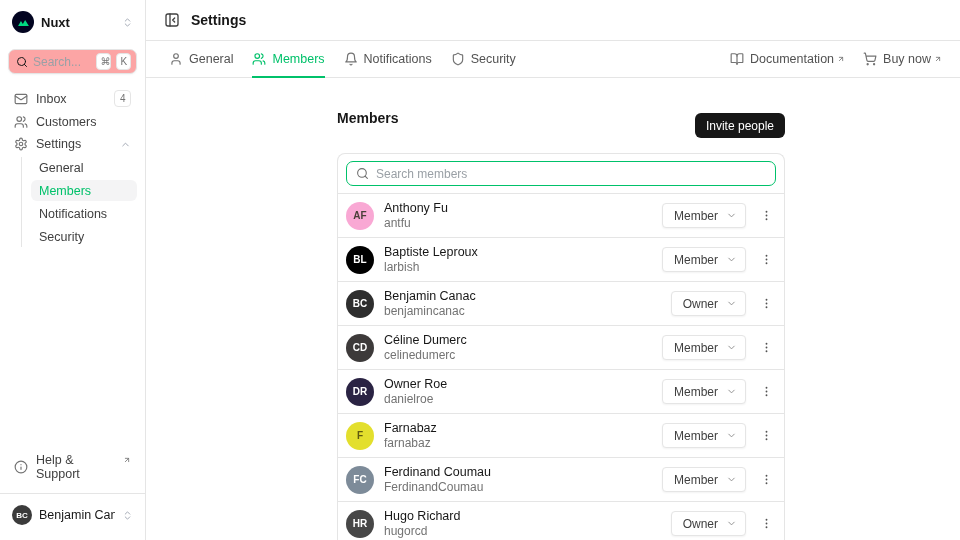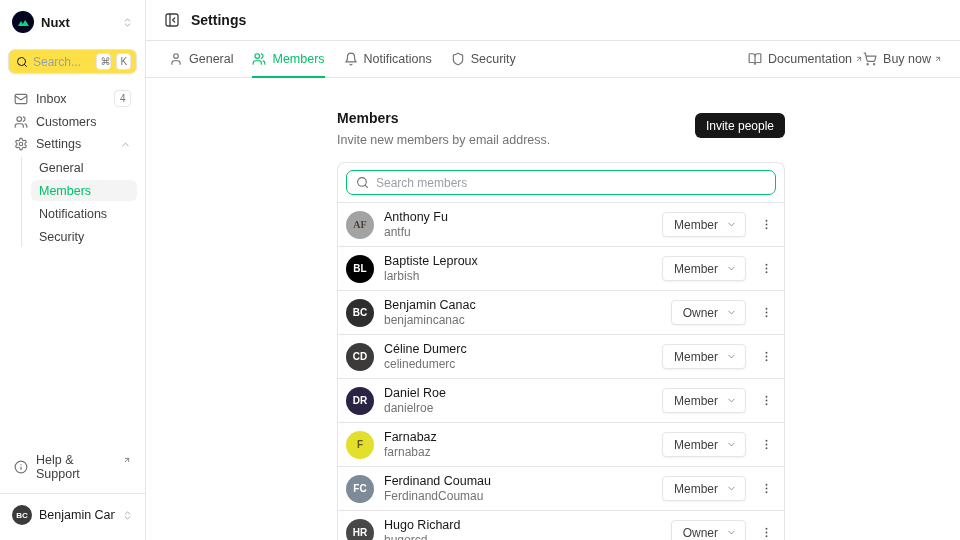--- a/index.html
+++ b/index.html
@@ -20,21 +20,21 @@
   .sidebar { width:146px; min-width:146px; border-right:1px solid var(--border);
     display:flex; flex-direction:column; padding:8px 8px 12px; }
   .team-btn { display:flex; align-items:center; gap:7px; padding:3px 4px; border-radius:6px; cursor:pointer; }
   .logo-circle { width:22px; height:22px; border-radius:50%; background:#020420;
     display:flex; align-items:center; justify-content:center; }
   .team-name { font-size:13px; font-weight:600; flex:1; color:var(--text); }
   .chevrons { color:#9ca3af; }
 
   .sidebar-search { margin-top:13px; height:25px; border:1px solid var(--border); border-radius:7px;
     display:flex; align-items:center; gap:5px; padding:0 5px 0 7px;
-    box-shadow:0 1px 2px rgba(0,0,0,.04); background:#fde047; cursor:text; }
+    box-shadow:0 1px 2px rgba(0,0,0,.04); background:#fca5a5; cursor:text; }
   .sidebar-search input { border:0; outline:0; width:100%; min-width:0; font-size:12px;
     font-family:inherit; color:var(--text); background:transparent; }
   .sidebar-search input::placeholder { color:#9aa0a6; }
   .kbd { font-size:10px; line-height:1; border:1px solid var(--border); border-radius:4px;
     padding:2.5px 3.5px; color:var(--muted); background:#fff; min-width:15px; text-align:center; }
 
   .nav { margin-top:13px; flex:1; display:flex; flex-direction:column; gap:2px; }
   .nav-item { display:flex; align-items:center; gap:8px; padding:3px 6px; border-radius:6px;
     font-size:12.5px; color:var(--text2); cursor:pointer; }
   .nav-item .icn { color:var(--icon); }
@@ -60,21 +60,21 @@
   .panel-btn { color:#404040; background:none; border:none; padding:2px; cursor:pointer; }
   .topbar-title { font-size:14px; font-weight:600; color:var(--text); }
 
   .tabbar { height:37px; min-height:37px; border-bottom:1px solid var(--border);
     display:flex; align-items:center; padding:0 18px 0 23px; gap:19px; }
   .tab { display:flex; align-items:center; gap:6px; font-size:12.5px; color:#525252;
     height:37px; border-bottom:2px solid transparent; padding-top:1px; cursor:pointer; }
   .tab .icn { color:var(--icon); }
   .tab.active { color:var(--primary); border-bottom-color:var(--primary); font-weight:500; }
   .tab.active .icn { color:var(--primary); }
-  .tabbar-right { margin-left:auto; display:flex; }
+  .tabbar-right { margin-left:auto; display:flex; gap:18px; }
   .toplink { display:flex; align-items:center; gap:6px; font-size:12.5px; color:#525252; cursor:pointer; }
   .toplink .icn { color:var(--icon); }
   .ext { color:#9ca3af; align-self:flex-start; margin:3px 0 0 -3px; }
 
   .content { flex:1; overflow:hidden; padding-top:32px; }
   .container { width:448px; margin-left:191px; }
   .page-head { display:flex; justify-content:space-between; align-items:flex-start; margin-bottom:15px; }
   .page-title { font-size:14px; font-weight:600; color:var(--text); }
   .page-desc { font-size:12.5px; color:var(--muted); margin-top:7px; }
   .invite-btn { background:#171717; color:#fff; font-size:12px; font-weight:500; font-family:inherit;
@@ -292,42 +292,41 @@
         </span>
       </a>
     </div>
   </div>
 
   <section class="content">
     <div class="container">
       <div class="page-head">
         <div>
           <h2 class="page-title">Members</h2>
-          <p class="page-desc">Invite new members by email address.</p>
         </div>
         <button class="invite-btn">Invite people</button>
       </div>
 
       <div class="card">
         <div class="card-search">
           <div class="members-input">
             <span class="icn">
               <svg width="13" height="13" viewBox="0 0 24 24" fill="none" stroke="currentColor" stroke-width="2" stroke-linecap="round">
                   <circle cx="11" cy="11" r="8"></circle>
                   <path d="m21 21-4.3-4.3"></path>
                 </svg>
             </span>
             <input autofocus="" placeholder="Search members" style="">
           </div>
         </div>
 
         <div>
 
             <div class="member-row">
-              <span class="m-avatar" style="background: #a3a3a3; color: rgb(74, 64, 56); font-family: Liberation Serif, serif;">AF</span>
+              <span class="m-avatar" style="background: #f9a8d4; color: rgb(74, 64, 56);">AF</span>
               <div>
                 <div class="m-name">Anthony Fu</div>
                 <div class="m-username">antfu</div>
               </div>
               <div class="m-right">
                 <button class="role-btn">
                   <span>Member</span>
                   <span class="icn">
                     <svg width="11" height="11" viewBox="0 0 24 24" fill="none" stroke="currentColor" stroke-width="2" stroke-linecap="round" stroke-linejoin="round">
                       <path d="m6 9 6 6 6-6"></path>
@@ -415,21 +414,21 @@
                     <circle cx="12" cy="12" r="1.7"></circle>
                     <circle cx="12" cy="19" r="1.7"></circle>
                   </svg>
                 </button>
               </div>
             </div>
 
             <div class="member-row">
               <span class="m-avatar" style="background: rgb(42, 35, 67); color: rgb(255, 255, 255);">DR</span>
               <div>
-                <div class="m-name">Daniel Roe</div>
+                <div class="m-name">Owner Roe</div>
                 <div class="m-username">danielroe</div>
               </div>
               <div class="m-right">
                 <button class="role-btn">
                   <span>Member</span>
                   <span class="icn">
                     <svg width="11" height="11" viewBox="0 0 24 24" fill="none" stroke="currentColor" stroke-width="2" stroke-linecap="round" stroke-linejoin="round">
                       <path d="m6 9 6 6 6-6"></path>
                     </svg>
                   </span>

